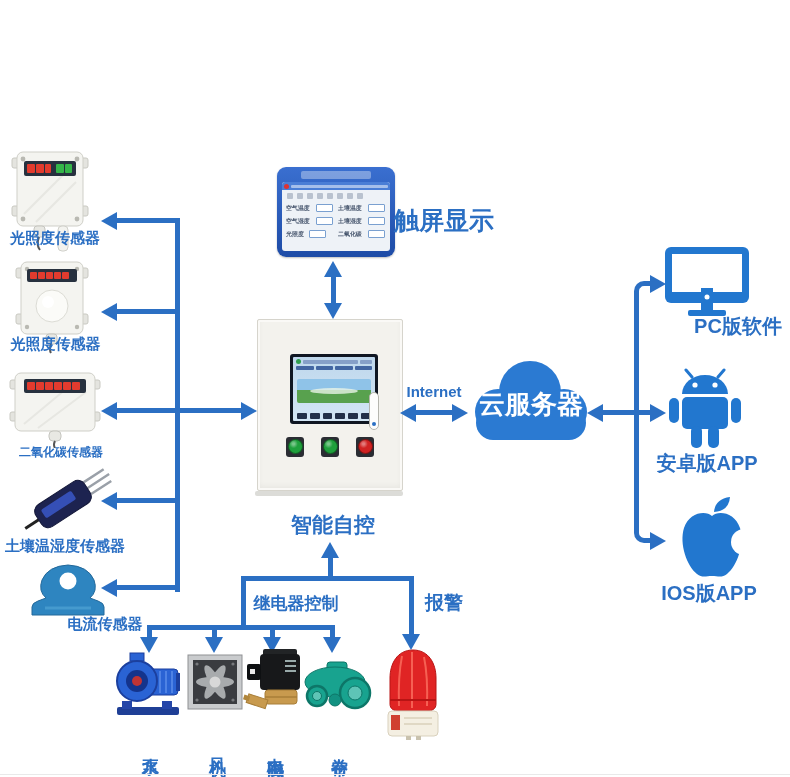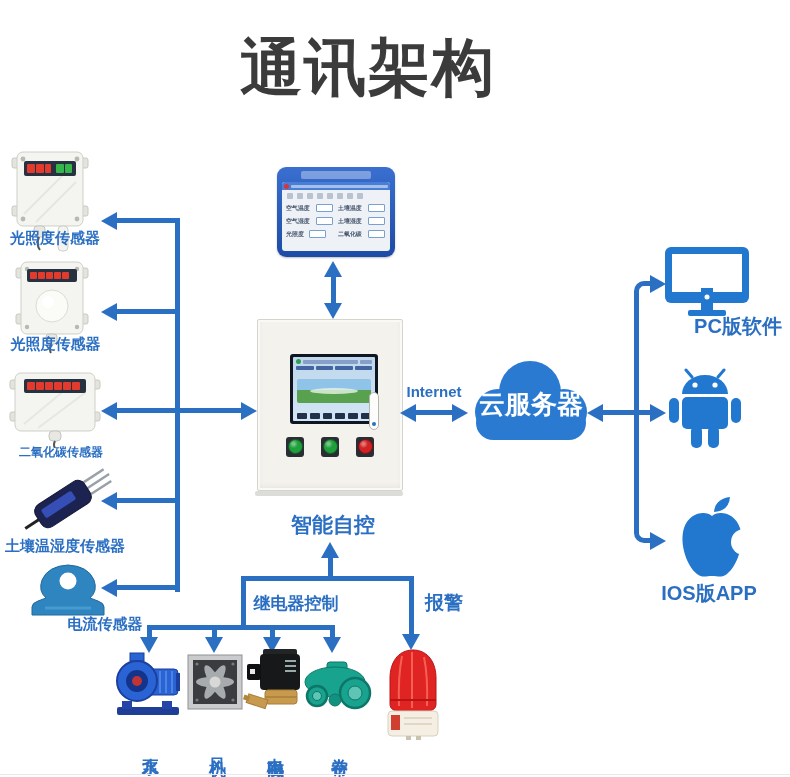--- a/index.html
+++ b/index.html
@@ -56,21 +56,20 @@
   .pbtn{position:absolute;width:18px;height:20px;background:#2a2d33;border-radius:3px;}
   .pbtn::after{content:"";position:absolute;left:2px;top:2px;width:13px;height:13px;border-radius:50%;
                background:radial-gradient(circle at 35% 30%,#fff6 8%,transparent 35%),var(--bc);border:1px solid #0006;}
   .cab-shadow{position:absolute;left:255px;top:491px;width:148px;height:5px;background:#dcdcd8;border-radius:2px;}
 </style>
 </head>
 <body>
 
 <div class="stage">
 
-  <div class="abs" style="left:0;top:26px;width:736px;text-align:center;font-size:62px;font-weight:900;color:var(--titlegray);letter-spacing:2px;">通讯架构</div>
 
   <div class="abs" style="left:10px;top:148px;width:80px;height:104px;">
     <svg width="80" height="104" viewBox="0 0 80 104">
       <rect x="2" y="10" width="7" height="10" rx="2" fill="#e4e4df" stroke="#c9c9c2"></rect>
       <rect x="2" y="58" width="7" height="10" rx="2" fill="#e4e4df" stroke="#c9c9c2"></rect>
       <rect x="71" y="10" width="7" height="10" rx="2" fill="#e4e4df" stroke="#c9c9c2"></rect>
       <rect x="71" y="58" width="7" height="10" rx="2" fill="#e4e4df" stroke="#c9c9c2"></rect>
       <rect x="7" y="4" width="66" height="74" rx="6" fill="#f4f4f0" stroke="#cfcfc8"></rect>
       <path d="M14,66 L58,22 M26,74 L66,34" stroke="#e7e7e2" stroke-width="2" fill="none"></path>
       <circle cx="13" cy="11" r="2.4" fill="#b9b9b2"></circle>
@@ -214,20 +213,21 @@
               <div class="tp-cv"></div>
             </div>
           <div class="tp-cell">
               <span class="tp-cl">二氧化碳</span>
               <div class="tp-cv"></div>
             </div>
         </div>
       </div>
     </div>
   </div>
+  <div class="lbl" style="left:394px;top:204px;width:110px;font-size:25px;text-align:left;">触屏显示</div>
 
   <div class="vline" style="left:331px;top:274px;height:34px;"></div>
   <div class="arr up" style="left:324px;top:261px;"></div>
   <div class="arr down" style="left:324px;top:303px;"></div>
 
   <div class="cab">
     <div class="cab-screen">
       <div class="cab-in">
         <div class="cab-top">
             <div class="cab-logo"></div>
@@ -403,20 +403,21 @@
         <rect x="2" y="30" width="10" height="25" rx="5"></rect>
         <rect x="64" y="30" width="10" height="25" rx="5"></rect>
         <rect x="24" y="58" width="11" height="22" rx="5"></rect>
         <rect x="41" y="58" width="11" height="22" rx="5"></rect>
       </g>
       <circle cx="28" cy="17" r="2.6" fill="#fff"></circle>
       <circle cx="48" cy="17" r="2.6" fill="#fff"></circle>
       <rect x="15" y="27.2" width="46" height="1.8" fill="#fff"></rect>
     </svg>
   </div>
+  <div class="lbl" style="left:647px;top:450px;width:120px;font-size:20px;">安卓版APP</div>
 
   <div class="abs" style="left:676px;top:496px;width:70px;height:84px;">
     <svg width="70" height="84" viewBox="0 0 70 84">
       <path d="M38,16 Q39,3 54,1 Q53,15 38,16 Z" fill="var(--iconblue)"></path>
       <path d="M36,20 C30,14 13,16 8,32 C3,48 11,70 21,78 C26,82 30,80 36,80 C42,80 46,82 51,78 C61,70 69,48 64,32 C59,16 42,14 36,20 Z" fill="var(--iconblue)"></path>
       <circle cx="68" cy="46" r="13" fill="#fff"></circle>
     </svg>
   </div>
   <div class="lbl" style="left:649px;top:580px;width:120px;font-size:20px;">IOS版APP</div>
 

